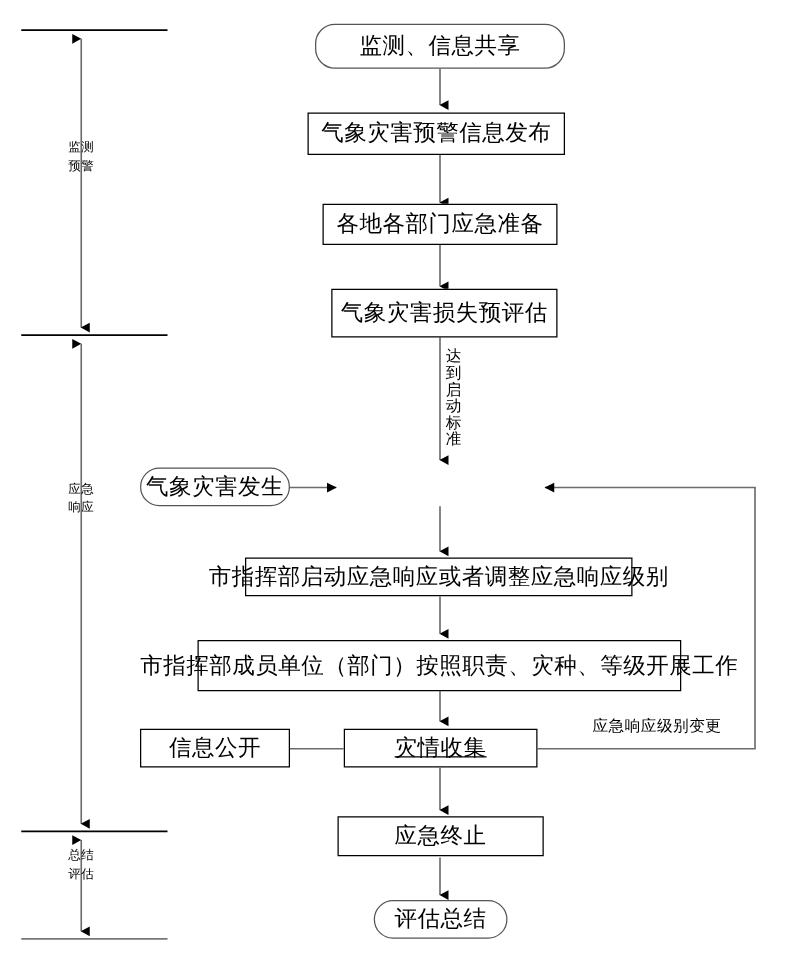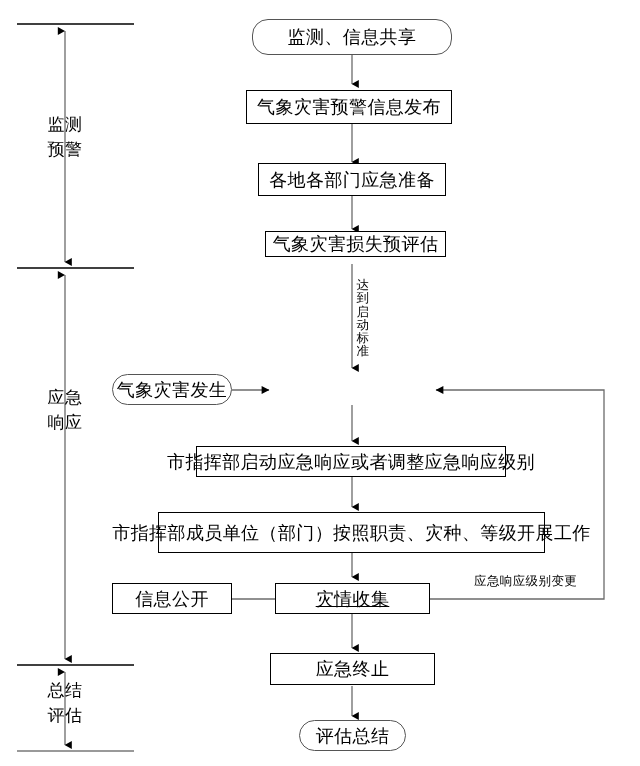--- a/index.html
+++ b/index.html
@@ -42,21 +42,21 @@
   }
   .node.rounded {
     border-radius: 16px;
     border: 1px solid #555555;
   }
   .phase-label {
     position: absolute;
     box-sizing: border-box;
     text-align: center;
     color: #000000;
-    font-size: 17px;
+    font-size: 10px;
     line-height: 1.45;
     letter-spacing: 0.5px;
     white-space: pre-line;
   }
   .edge-label {
     position: absolute;
     color: #000000;
     font-size: 12.5px;
     line-height: 1.12;
     letter-spacing: 0.4px;
@@ -128,21 +128,21 @@
 响应</div>
   <div class="phase-label" style="left:34px; top:678px; width:62px;">总结
 评估</div>
 
   <div class="node rounded" style="left:252px; top:19px; width:200px; height:36px;">监测、信息共享</div>
 
   <div class="node" style="left:246px; top:90px; width:206px; height:34px;">气象灾害预警信息发布</div>
 
   <div class="node" style="left:258px; top:163px; width:188px; height:33px;">各地各部门应急准备</div>
 
-  <div class="node" style="left:265px; top:231px; width:181px; height:26px;">气象灾害损失预评估</div>
+  <div class="node" style="left:265px; top:231px; width:181px; height:39px;">气象灾害损失预评估</div>
 
   <div class="node rounded" style="left:112px; top:374px; width:120px; height:31px;">气象灾害发生</div>
 
 
   <div class="node" style="left:196px; top:446px; width:310px; height:31px;">市指挥部启动应急响应或者调整应急响应级别</div>
 
   <div class="node" style="left:158px; top:512px; width:387px; height:41px;">市指挥部成员单位（部门）按照职责、灾种、等级开展工作</div>
 
   <div class="node" style="left:112px; top:583px; width:120px; height:31px;">信息公开</div>
 

